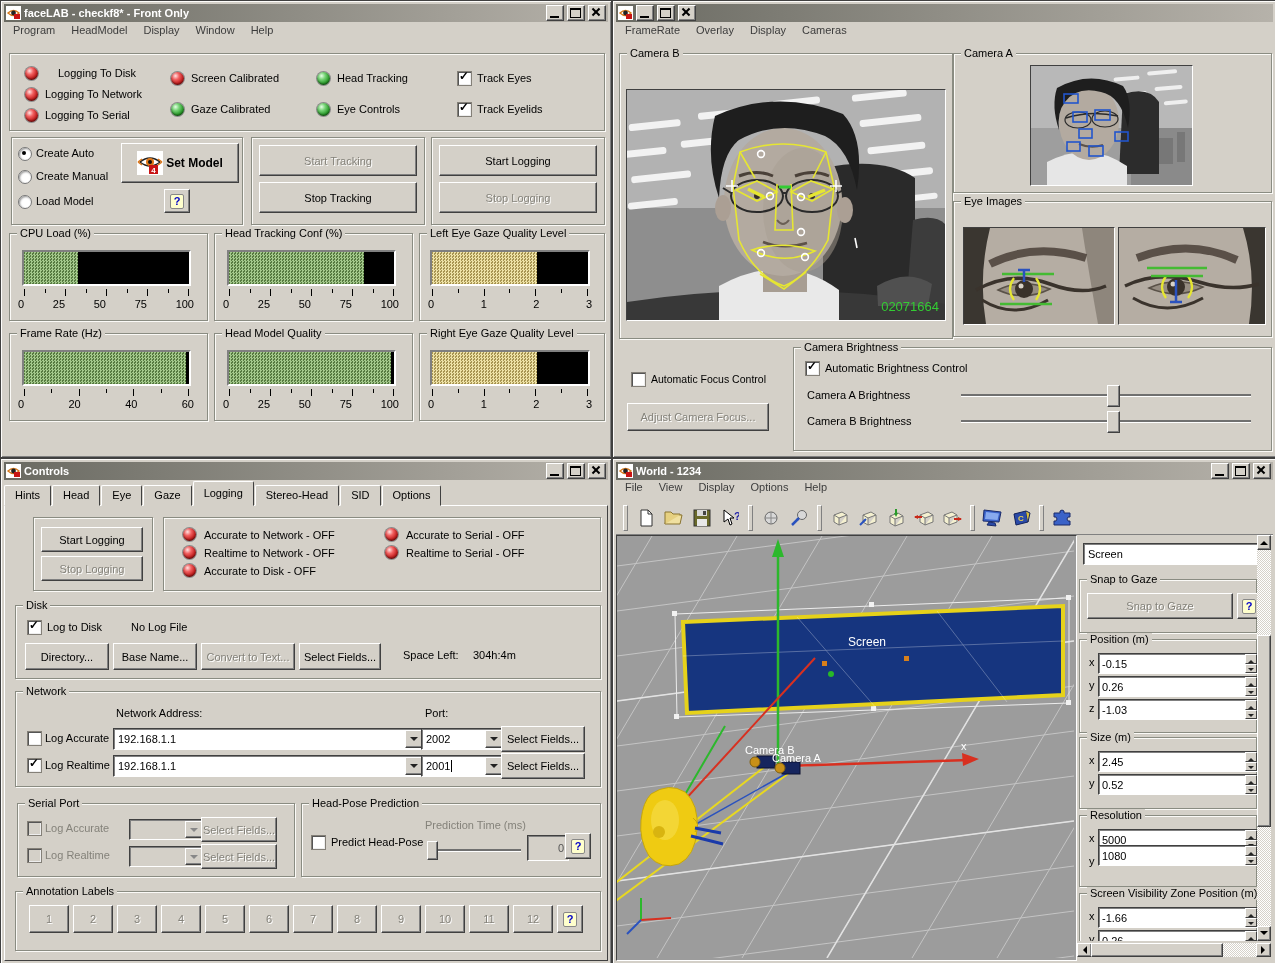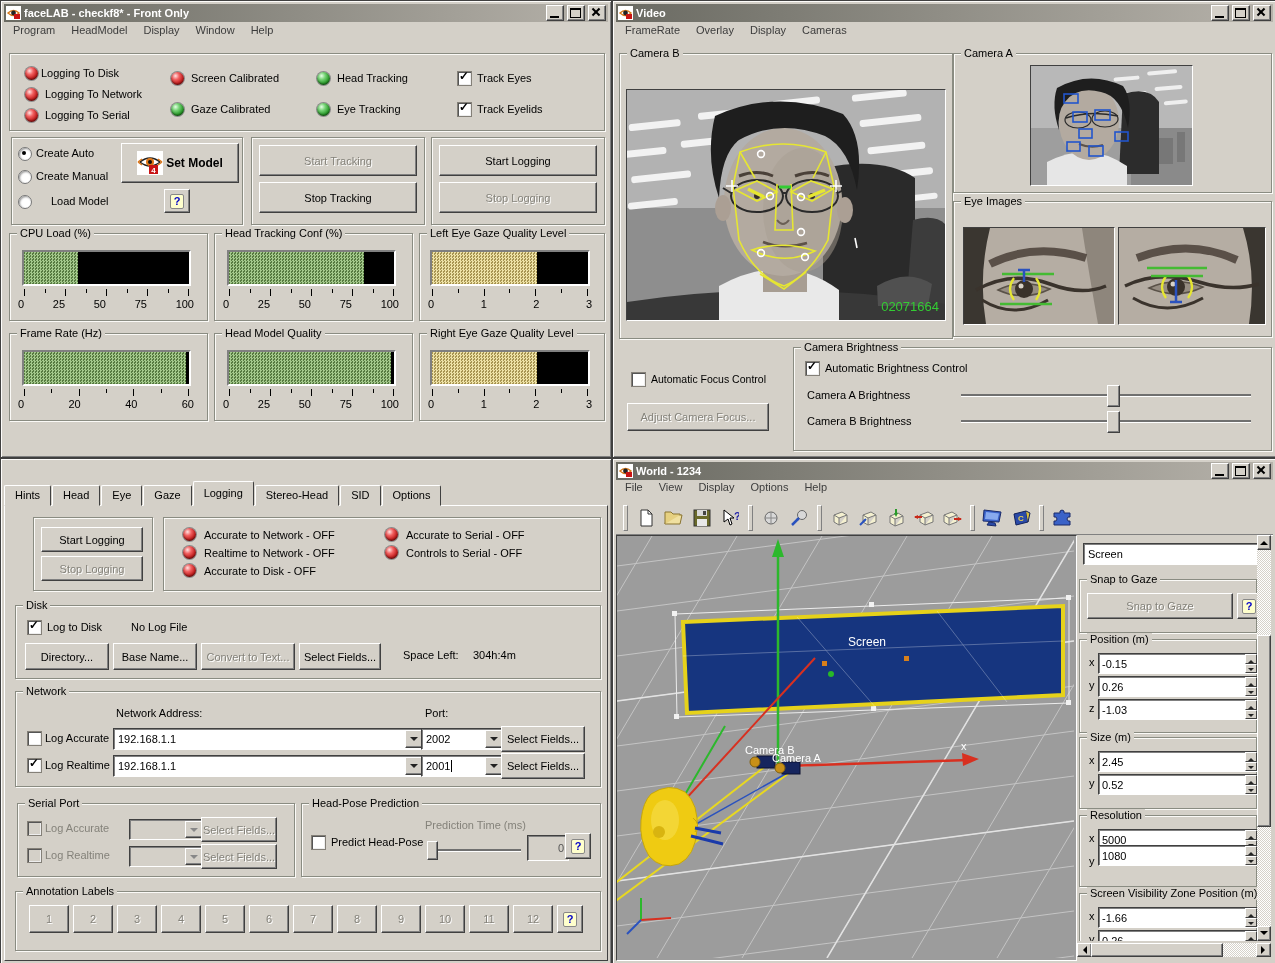--- a/index.html
+++ b/index.html
@@ -93,45 +93,45 @@
   <div class="menubar">
     <span class="menu-item">Program</span>
     <span class="menu-item">HeadModel</span>
     <span class="menu-item">Display</span>
     <span class="menu-item">Window</span>
     <span class="menu-item">Help</span>
   </div>
 
   <div class="group" style="left:8px;top:52px;width:594px;height:76px"></div>
   <span class="led red" style="left:24px;top:66px"></span>
-  <span class="lbl" style="left:40px;top:66px">Logging To Disk</span>
+  <span class="lbl" style="left:57px;top:66px">Logging To Disk</span>
   <span class="led red" style="left:24px;top:87px"></span>
   <span class="lbl" style="left:44px;top:87px">Logging To Network</span>
   <span class="led red" style="left:24px;top:108px"></span>
   <span class="lbl" style="left:44px;top:108px">Logging To Serial</span>
   <span class="led red" style="left:170px;top:71px"></span>
   <span class="lbl" style="left:190px;top:71px">Screen Calibrated</span>
   <span class="led green" style="left:170px;top:102px"></span>
   <span class="lbl" style="left:190px;top:102px">Gaze Calibrated</span>
   <span class="led green" style="left:316px;top:71px"></span>
   <span class="lbl" style="left:336px;top:71px">Head Tracking</span>
   <span class="led green" style="left:316px;top:102px"></span>
-  <span class="lbl" style="left:336px;top:102px">Eye Tracking</span>
+  <span class="lbl" style="left:336px;top:102px">Eye Controls</span>
   <span class="checkbox checked" style="left:456px;top:70px"></span>
   <span class="lbl" style="left:476px;top:71px">Track Eyes</span>
   <span class="checkbox checked" style="left:456px;top:101px"></span>
   <span class="lbl" style="left:476px;top:102px">Track Eyelids</span>
 
   <div class="group" style="left:10px;top:136px;width:230px;height:86px"></div>
   <span class="radio selected" style="left:17px;top:146px"></span>
   <span class="lbl" style="left:35px;top:146px">Create Auto</span>
   <span class="radio" style="left:17px;top:169px"></span>
   <span class="lbl" style="left:35px;top:169px">Create Manual</span>
   <span class="radio" style="left:17px;top:194px"></span>
-  <span class="lbl" style="left:50px;top:194px">Load Model</span>
+  <span class="lbl" style="left:35px;top:194px">Load Model</span>
   <div class="btn" style="left:120px;top:142px;width:116px;height:38px;gap:3px;font-weight:bold;font-size:12px">
     <svg width="26" height="24" viewBox="0 0 26 24">
           <rect width="26" height="24" fill="#fff"></rect>
           <path d="M3,11 Q13,3 23,11 Q13,19 3,11 Z" fill="none" stroke="#222" stroke-width="1.5"></path>
           <circle cx="13" cy="11" r="4" fill="#e07818"></circle>
           <circle cx="13" cy="11" r="2" fill="#111"></circle>
           <path d="M1,11 L5,8 M1,11 L5,14" stroke="#e07818" stroke-width="1.5" fill="none"></path>
           <path d="M25,11 L21,8 M25,11 L21,14" stroke="#e07818" stroke-width="1.5" fill="none"></path>
           <rect x="12" y="14" width="9" height="9" fill="#c81414"></rect>
           <text x="16.5" y="21.5" font-size="8" fill="#fff" text-anchor="middle">4</text>
@@ -297,21 +297,20 @@
 </div>
 
 <div class="win" style="left:612px;top:0;width:663px;height:456px">
   <div class="titlebar">
     <svg class="wicon" viewBox="0 0 15 14">
           <rect width="15" height="14" fill="#fff"></rect>
           <path d="M2,7 Q7.5,2 13,7 Q7.5,12 2,7 Z" fill="none" stroke="#d87818" stroke-width="1.4"></path>
           <circle cx="7.5" cy="7" r="2.4" fill="#222"></circle>
           <rect x="8" y="8" width="6" height="5" fill="#c81414"></rect>
         </svg>
-    <span class="ttl">Video</span>
     <span class="tb-btn min"></span>
     <span class="tb-btn max"></span>
     <span class="tb-btn close"></span>
   </div>
   <div class="menubar">
     <span class="menu-item">FrameRate</span>
     <span class="menu-item">Overlay</span>
     <span class="menu-item">Display</span>
     <span class="menu-item">Cameras</span>
   </div>
@@ -479,20 +478,32 @@
   <div class="slider-track" style="left:348px;top:393px;width:290px">
     <div class="slider-handle" style="left: 52%;"></div>
   </div>
   <span class="lbl" style="left:194px;top:414px">Camera B Brightness</span>
   <div class="slider-track" style="left:348px;top:419px;width:290px">
     <div class="slider-handle" style="left: 52%;"></div>
   </div>
 </div>
 
 <div class="win" style="left:0;top:458px;width:610px;height:505px">
+  <div class="titlebar">
+    <svg class="wicon" viewBox="0 0 15 14">
+          <rect width="15" height="14" fill="#fff"></rect>
+          <path d="M2,7 Q7.5,2 13,7 Q7.5,12 2,7 Z" fill="none" stroke="#d87818" stroke-width="1.4"></path>
+          <circle cx="7.5" cy="7" r="2.4" fill="#222"></circle>
+          <rect x="8" y="8" width="6" height="5" fill="#c81414"></rect>
+        </svg>
+    <span class="ttl">Controls</span>
+    <span class="tb-btn min"></span>
+    <span class="tb-btn max"></span>
+    <span class="tb-btn close"></span>
+  </div>
   <div class="tab-row">
     <span class="tab">Hints</span>
     <span class="tab">Head</span>
     <span class="tab">Eye</span>
     <span class="tab">Gaze</span>
     <span class="tab active">Logging</span>
     <span class="tab">Stereo-Head</span>
     <span class="tab">SID</span>
     <span class="tab">Options</span>
   </div>
@@ -509,21 +520,21 @@
   <div class="group" style="left:162px;top:58px;width:436px;height:72px"></div>
   <span class="led red" style="left:182px;top:69px"></span>
   <span class="lbl" style="left:203px;top:70px">Accurate to Network - OFF</span>
   <span class="led red" style="left:182px;top:87px"></span>
   <span class="lbl" style="left:203px;top:88px">Realtime to Network - OFF</span>
   <span class="led red" style="left:182px;top:105px"></span>
   <span class="lbl" style="left:203px;top:106px">Accurate to Disk - OFF</span>
   <span class="led red" style="left:384px;top:69px"></span>
   <span class="lbl" style="left:405px;top:70px">Accurate to Serial - OFF</span>
   <span class="led red" style="left:384px;top:87px"></span>
-  <span class="lbl" style="left:405px;top:88px">Controls to Serial - OFF</span>
+  <span class="lbl" style="left:405px;top:88px">Realtime to Serial - OFF</span>
 
   <div class="group" style="left:14px;top:146px;width:584px;height:72px">
     <span class="glabel">Disk</span>
   </div>
   <span class="checkbox checked" style="left:26px;top:161px"></span>
   <span class="lbl" style="left:46px;top:162px">Log to Disk</span>
   <span class="lbl" style="left:130px;top:162px">No Log File</span>
   <div class="btn" style="left:24px;top:184px;width:82px;height:25px">
         <span>Directory...</span>
       </div>

